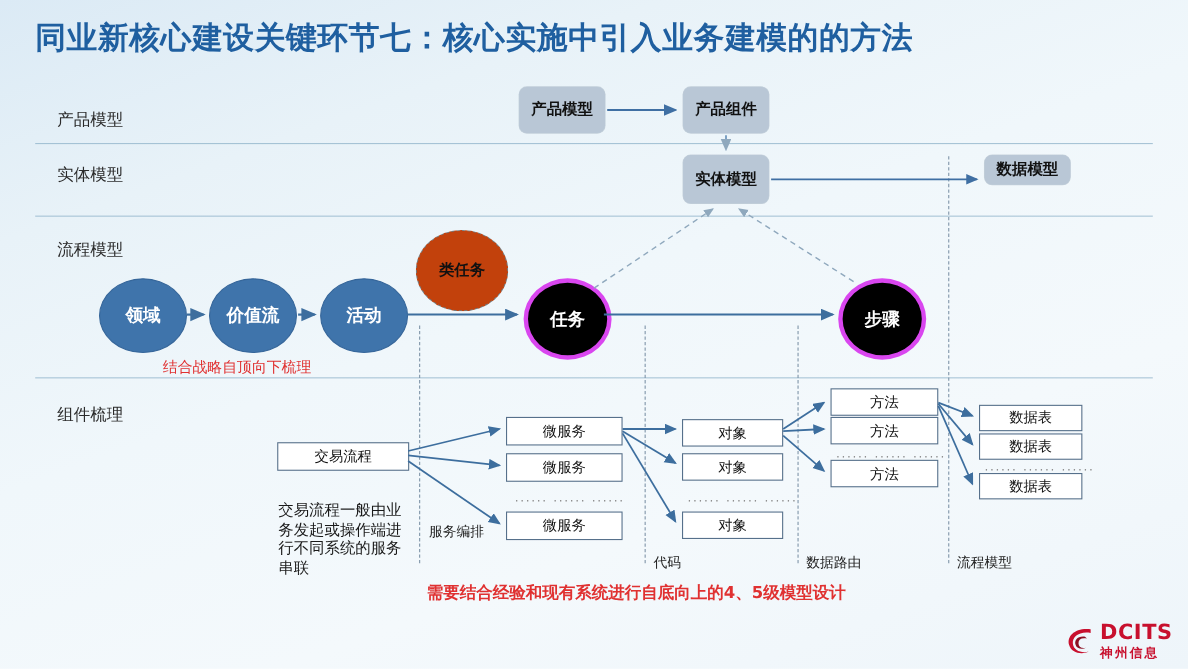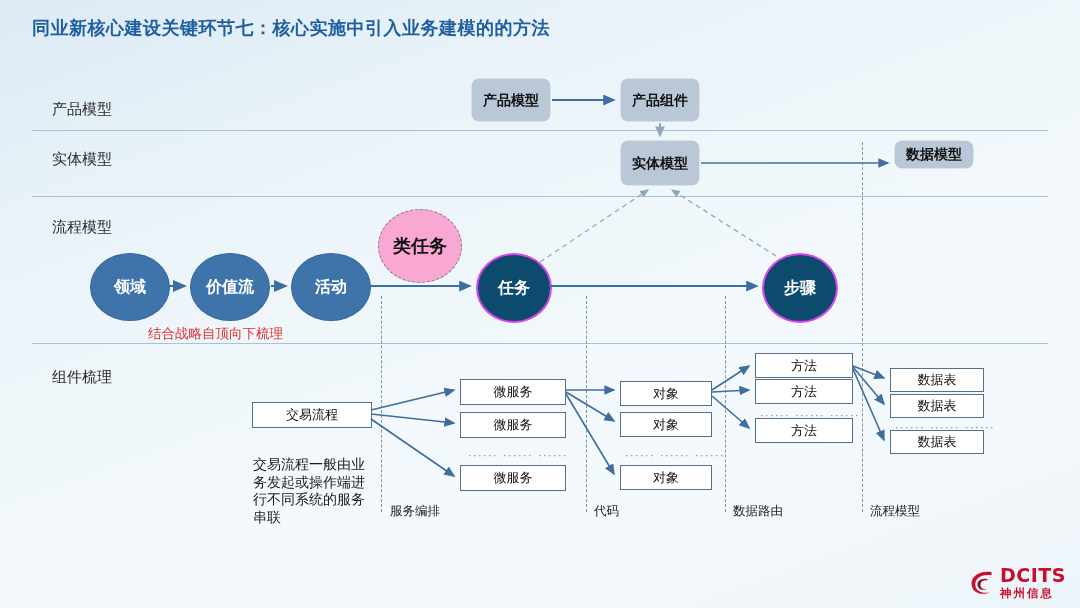--- a/index.html
+++ b/index.html
@@ -7,21 +7,21 @@
     width:1080px;height:608px;overflow:hidden;
     font-family:"DejaVu Sans","Liberation Sans",sans-serif;
     background:linear-gradient(160deg,#dbeaf5 0%,#e8f2f8 22%,#f0f7fb 45%,#f4f9fc 70%,#eef5fa 100%);
     position:relative;
   }
   #slide{position:absolute;left:0;top:0;width:1080px;height:608px;}
 
   
   .title{
     position:absolute;left:32px;top:16px;
-    font-size:18px;font-weight:bold;color:#1f5fa0;
+    font-size:28px;font-weight:bold;color:#1f5fa0;
     letter-spacing:.5px;white-space:nowrap;
   }
 
   
   .hline{position:absolute;left:32px;width:1016px;height:1px;background:#8fb3c9;opacity:.75;}
 
   
   .rowlabel{position:absolute;font-size:15px;color:#2b2b2b;white-space:nowrap;}
 
   
@@ -32,22 +32,22 @@
     text-align:center;box-shadow:0 0 0 .5px rgba(120,140,160,.35);
   }
 
   
   .circ{
     position:absolute;border-radius:50%;
     display:flex;align-items:center;justify-content:center;
     font-weight:bold;text-align:center;white-space:nowrap;
   }
   .circ.dark{background:#3f74ab;color:#fff;font-size:16px;border:1px solid #36669a;}
-  .circ.light{background:#0c4a6e;color:#fff;font-size:16px;border:2px solid #d946ef;}
-  .circ.dash{background:#f9a8d4;color:#111;font-size:18px;border:1.6px dashed #777;}
+  .circ.light{background:#000000;color:#fff;font-size:16px;border:4px solid #d946ef;}
+  .circ.dash{background:#c2410c;color:#111;font-size:14px;border:1.6px dashed #777;}
 
   
   .rbox{
     position:absolute;background:#ffffff;border:1px solid #56708b;
     display:flex;align-items:center;justify-content:center;
     font-size:13px;color:#111;white-space:nowrap;
   }
 
   
   .ellip{
@@ -148,25 +148,26 @@
   <div class="rbox" style="left:755px;top:353px;width:96px;height:23px">方法</div>
   <div class="rbox" style="left:755px;top:379px;width:96px;height:23px">方法</div>
   <div class="ellip" style="left:760px;top:409px">······  ······  ······</div>
   <div class="rbox" style="left:755px;top:418px;width:96px;height:23px">方法</div>
 
   <div class="rbox" style="left:890px;top:368px;width:92px;height:22px">数据表</div>
   <div class="rbox" style="left:890px;top:394px;width:92px;height:22px">数据表</div>
   <div class="ellip" style="left:895px;top:421px">······  ······  ······</div>
   <div class="rbox" style="left:890px;top:430px;width:92px;height:22px">数据表</div>
 
-  <div class="colcap" style="left:390px;top:503px">服务编排</div>
+  <div class="colcap" style="left:390px;top:475px">服务编排</div>
   <div class="colcap" style="left:594px;top:503px">代码</div>
   <div class="colcap" style="left:733px;top:503px">数据路由</div>
   <div class="colcap" style="left:870px;top:503px">流程模型</div>
 
+  <div class="red big" style="left:388px;top:530px">需要结合经验和现有系统进行自底向上的4、5级模型设计</div>
 
   <svg class="ov" viewBox="0 0 1080 608">
     <defs>
       <marker id="ah" markerWidth="7" markerHeight="7" refX="6" refY="3" orient="auto">
         <path d="M0,0 L7,3 L0,6 z" fill="#3f6fa3"></path>
       </marker>
       <marker id="ahd" markerWidth="7" markerHeight="7" refX="6" refY="3" orient="auto">
         <path d="M0,0 L7,3 L0,6 z" fill="#8fa8bd"></path>
       </marker>
       <marker id="ah2" markerWidth="7" markerHeight="7" refX="6" refY="3" orient="auto">

